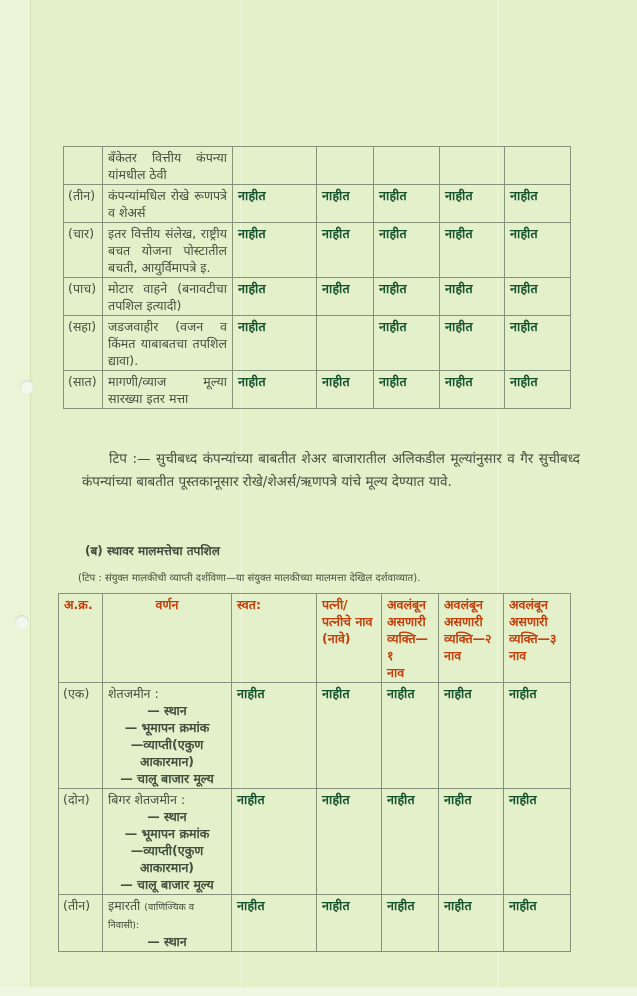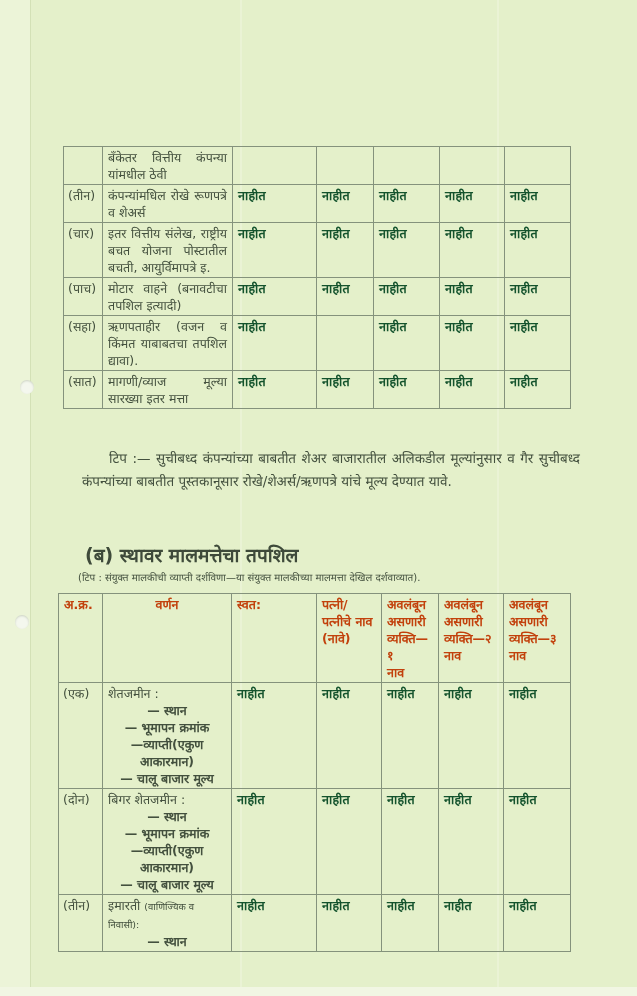--- a/index.html
+++ b/index.html
@@ -39,21 +39,21 @@
   .small-paren { font-size:9.5px; letter-spacing:0; }
 
   .notes {
     position:absolute; left:82px; top:447px; width:498px;
     font-size:13.5px; line-height:22.5px; text-align:justify;
   }
   .notes p { margin:0; }
   .tip1 { text-indent:27px; }
   .section-b {
     position:absolute; left:85px; top:542px;
-    font-size:19px; font-weight:bold; color:#3e4a3a;
+    font-size:12px; font-weight:bold; color:#3e4a3a;
   }
   .tip2 {
     position:absolute; left:78px; top:570px;
     font-size:10px; color:#44513f;
   }
 </style>
 </head>
 <body>
 
 <div class="page">
@@ -106,21 +106,21 @@
       <td class="num-cell">(पाच)</td>
       <td class="desc-cell">मोटार वाहने (बनावटीचा तपशिल इत्यादी)</td>
       <td class="val-cell">नाहीत</td>
       <td class="val-cell">नाहीत</td>
       <td class="val-cell">नाहीत</td>
       <td class="val-cell">नाहीत</td>
       <td class="val-cell">नाहीत</td>
     </tr>
     <tr style="height:52px">
       <td class="num-cell">(सहा)</td>
-      <td class="desc-cell">ऋणपताहीर (वजन व किंमत याबाबतचा तपशिल द्यावा).</td>
+      <td class="desc-cell">जडजवाहीर (वजन व किंमत याबाबतचा तपशिल द्यावा).</td>
       <td class="val-cell">नाहीत</td>
       <td class="val-cell"></td>
       <td class="val-cell">नाहीत</td>
       <td class="val-cell">नाहीत</td>
       <td class="val-cell">नाहीत</td>
     </tr>
     <tr style="height:38px">
       <td class="num-cell">(सात)</td>
       <td class="desc-cell">मागणी/व्याज मूल्या सारख्या इतर मत्ता</td>
       <td class="val-cell">नाहीत</td>

